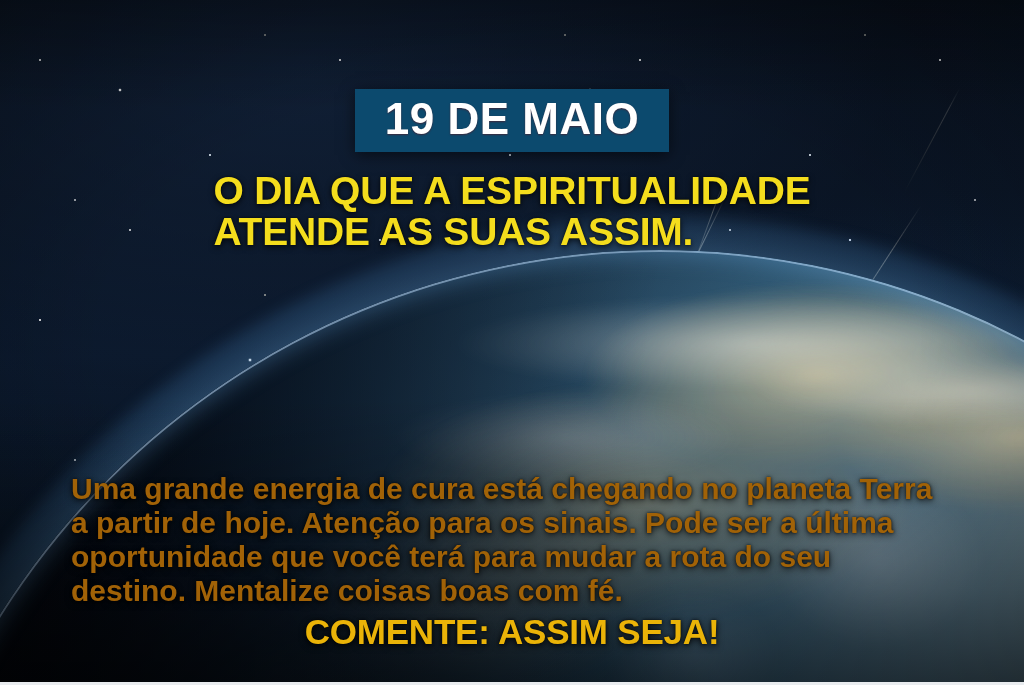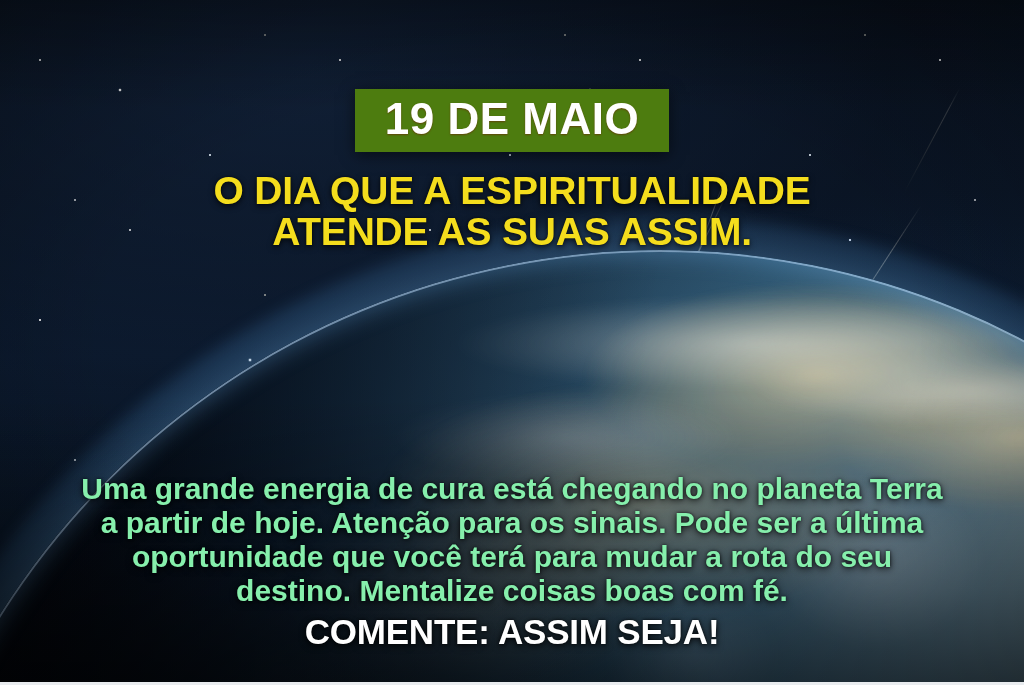--- a/index.html
+++ b/index.html
@@ -183,21 +183,21 @@
   .content {
     position: absolute;
     inset: 0;
     display: flex;
     flex-direction: column;
     align-items: center;
   }
 
   .date-banner {
     margin-top: 89px;
-    background: #4d7c0f;
+    background: #0c4a6e;
     padding: 7px 30px 10px 30px;
     box-shadow: 0 3px 14px rgba(0,0,0,0.55);
   }
   .date-banner-text {
     display: block;
     color: #ffffff;
     font-family: "Liberation Sans", sans-serif;
     font-weight: bold;
     font-size: 44px;
     line-height: 46px;
@@ -207,47 +207,46 @@
   }
 
   .headline {
     margin-top: 18px;
     color: #f4dd1d;
     font-family: "Liberation Sans", sans-serif;
     font-weight: bold;
     font-size: 39px;
     line-height: 41px;
     letter-spacing: -0.2px;
-    text-align: center;
+    text-align: left;
     white-space: nowrap;
     text-shadow: 0 2px 6px rgba(0,0,0,0.75), 0 0 2px rgba(0,0,0,0.6);
   }
   .headline-line { display: block; }
 
   .body-copy {
     position: absolute;
     left: 0;
     right: 0;
     top: 442px;
-    color: #86efac;
+    color: #a16207;
     font-family: "Liberation Sans", sans-serif;
     font-weight: bold;
     font-size: 30px;
     line-height: 34px;
-    text-align: center;
     padding: 0 71px;
     text-shadow: 0 2px 7px rgba(0,0,0,0.85), 0 0 3px rgba(0,0,0,0.7);
   }
 
   .cta {
     position: absolute;
     left: 0;
     right: 0;
     top: 613px;
-    color: #ffffff;
+    color: #eab308;
     font-family: "Liberation Sans", sans-serif;
     font-weight: bold;
     font-size: 35px;
     line-height: 38px;
     text-align: center;
     letter-spacing: -0.2px;
     white-space: nowrap;
     text-shadow: 0 2px 7px rgba(0,0,0,0.85), 0 0 3px rgba(0,0,0,0.7);
   }
 

